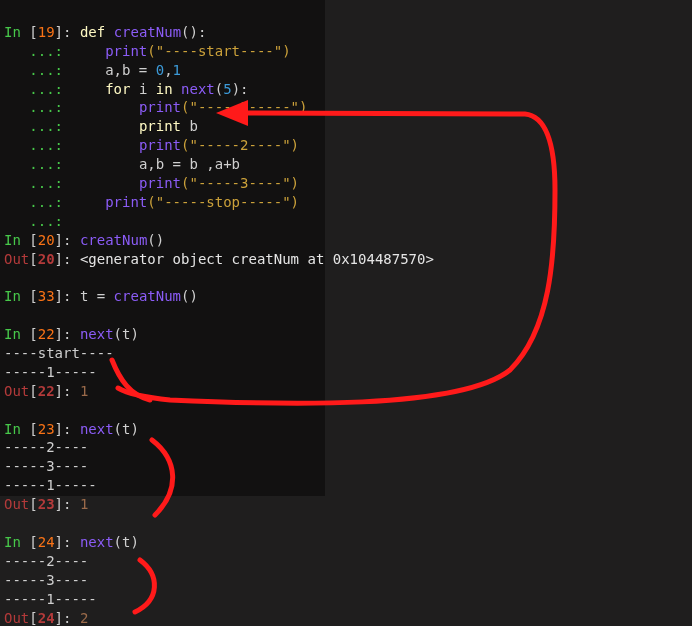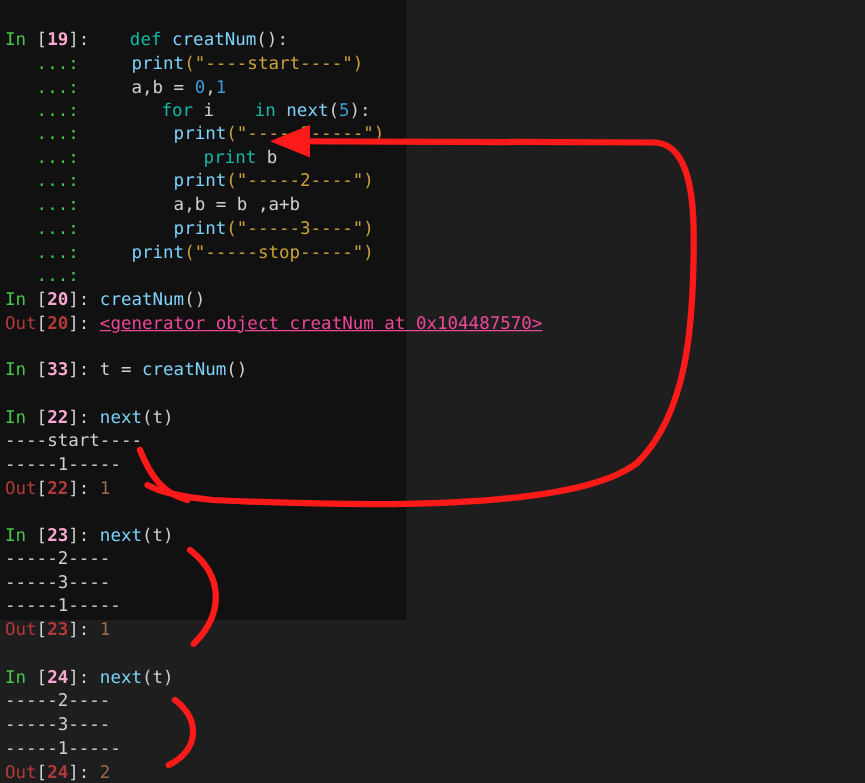--- a/index.html
+++ b/index.html
@@ -18,30 +18,30 @@
   .terminal {
     position: absolute;
     top: 0; left: 0;
     padding: 4px 0 0 4px;
     white-space: pre;
     z-index: 10;
   }
   .in-label   { color: #47c84a; }       
   .out-label  { color: #b33a3a; }       
   .bracket    { color: #cfcfcf; }
-  .count      { color: #f9a8d4; font-weight: bold; }
+  .count      { color: #f97316; font-weight: normal; }
   .count-out  { color: #b33a3a; font-weight: bold; }
   .dots       { color: #47c84a; }
-  .kw         { color: #14b8a6; margin-left: 24px; }       
-  .call       { color: #7dd3fc; }       
+  .kw         { color: #fef9c3; }       
+  .call       { color: #8b5cf6; }       
   .str        { color: #cba13a; }       
   .num        { color: #3c9ad8; }       
   .plain      { color: #cfcfcf; }
   .out-val    { color: #9a6a4a; }       
-  .out-text   { color: #ec4899; text-decoration: underline; }
+  .out-text   { color: #e5e5e5; }
 
   .darker {
     position: absolute;
     left: 0; top: 0;
     width: 325px;
     height: 496px;
     background: #121111;
     z-index: 1;
   }
 

